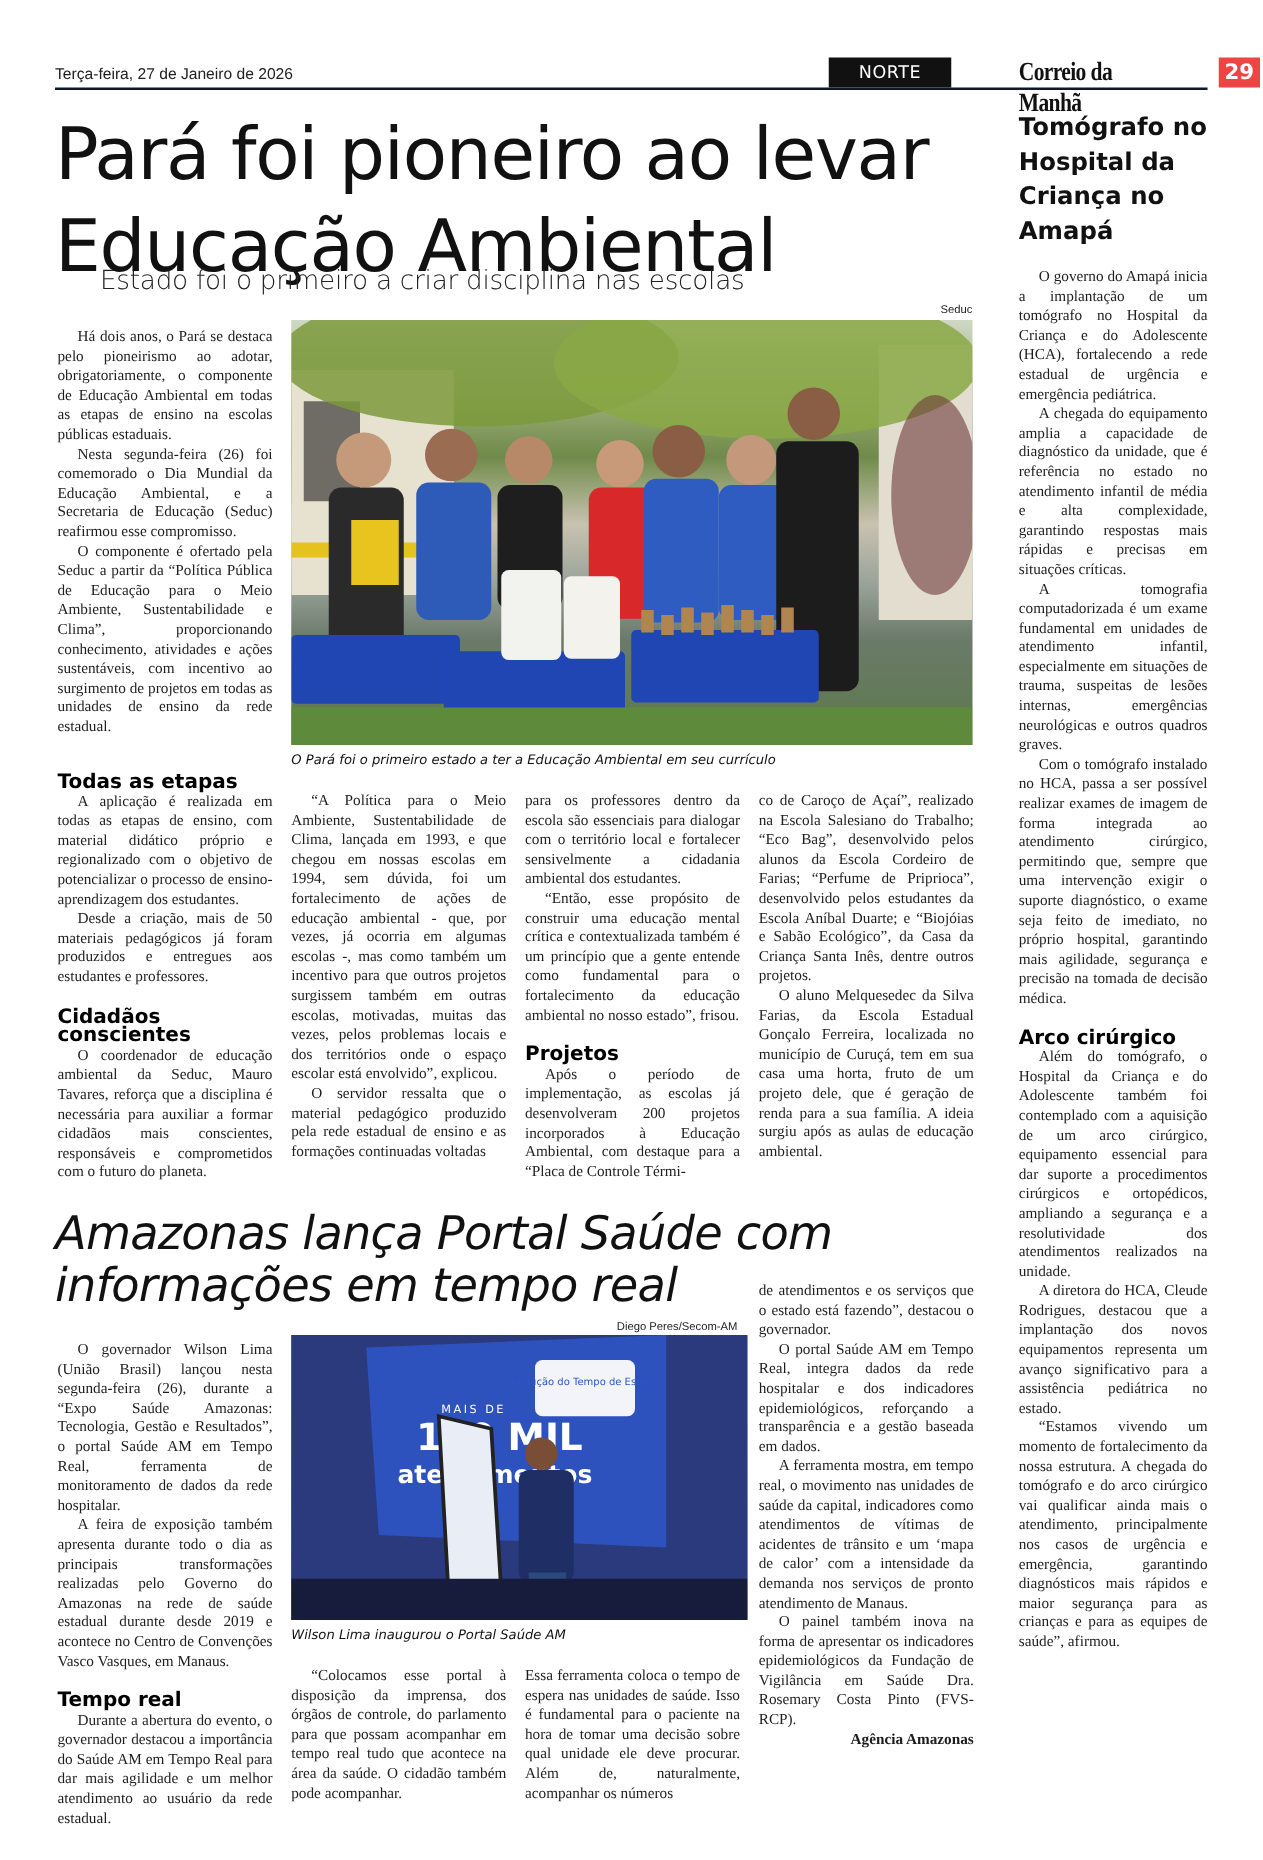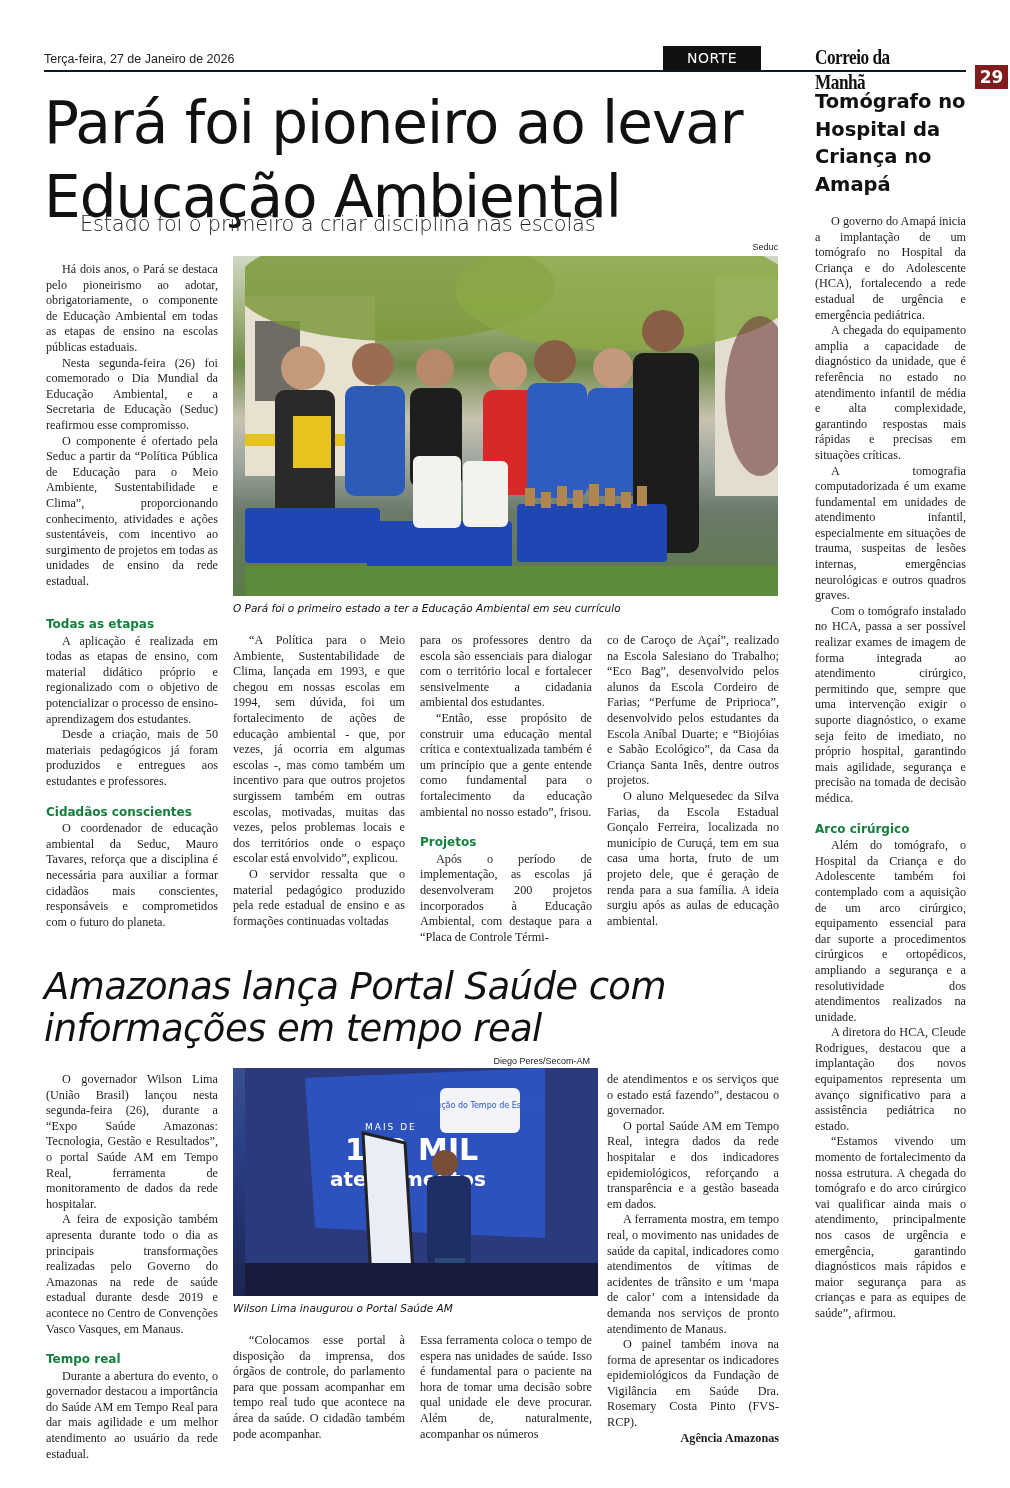--- a/index.html
+++ b/index.html
@@ -6,42 +6,42 @@
   html, body { width: 1010px; height: 1488px; background: #ffffff; overflow: hidden; }
   body { position: relative; font-family: "Liberation Serif", serif; color: #1a1a1a; }
 
   
   .masthead { position: absolute; left: 44px; top: 44px; width: 922px; height: 28px; border-bottom: 2px solid #0f172a; }
   .mh-date { position: absolute; left: 0; top: 8px; font-family: "Liberation Sans", sans-serif; font-size: 12.5px; color: #222; }
   .mh-section { position: absolute; left: 619px; top: 2px; width: 98px; height: 24px; background: #111; color: #fff;
     font-family: "DejaVu Sans", sans-serif; font-size: 14px; text-align: center; line-height: 24px; letter-spacing: 0.5px; }
   .mh-paper { position: absolute; left: 771px; top: 1px; font-family: "Liberation Serif", serif; font-weight: bold;
     font-size: 21px; letter-spacing: -0.6px; transform: scaleX(0.82); transform-origin: left; color: #111; }
-  .mh-page { position: absolute; left: 931px; top: 2px; width: 33px; height: 24px; background: #7f1d1d; color: #fff;
-    font-family: "DejaVu Sans", sans-serif; font-weight: bold; font-size: 17px; text-align: center; line-height: 24px; margin-top: 19px; }
+  .mh-page { position: absolute; left: 931px; top: 2px; width: 33px; height: 24px; background: #ef4444; color: #fff;
+    font-family: "DejaVu Sans", sans-serif; font-weight: bold; font-size: 17px; text-align: center; line-height: 24px; }
 
   
   .headline { position: absolute; font-family: "DejaVu Sans", sans-serif; color: #111; letter-spacing: -1px; }
   .h1 { left: 44px; top: 86px; width: 740px; font-size: 58px; font-weight: 500; line-height: 74px; }
   .h1-sub { position: absolute; left: 46px; top: 212px; font-family: "DejaVu Sans", sans-serif; font-weight: 300;
     font-size: 21px; color: #222; letter-spacing: -0.2px; margin-left: 34px; }
   .h2 { left: 44px; top: 966px; width: 740px; font-size: 37px; font-weight: 300; line-height: 42px; letter-spacing: -0.6px; font-style: italic; }
   .side-title { position: absolute; left: 815px; top: 88px; width: 160px; font-family: "DejaVu Sans", sans-serif;
     font-size: 19.5px; line-height: 27.5px; color: #111; }
 
   
   .col { position: absolute; font-size: 12.2px; line-height: 15.6px; text-align: justify; hyphens: manual; color: #1d1d1d; }
   .col p { text-indent: 16px; }
-  .col h4 { font-family: "DejaVu Sans", sans-serif; font-weight: bold; font-size: 12px; text-indent: 0; margin-top: 15px; margin-bottom: 1px; color: #15803d; }
+  .col h4 { font-family: "DejaVu Sans", sans-serif; font-weight: bold; font-size: 16px; text-indent: 0; margin-top: 15px; margin-bottom: 1px; color: #000000; }
   .col .signature { text-align: right; font-weight: bold; text-indent: 0; }
 
   
   .credit { position: absolute; font-family: "Liberation Sans", sans-serif; font-size: 9px; color: #222; text-align: right; }
   .caption { position: absolute; font-family: "DejaVu Sans", sans-serif; font-style: italic; font-size: 10.5px; color: #111; }
-  .photo { position: absolute; overflow: hidden; padding-left: 12px; }
+  .photo { position: absolute; overflow: hidden; }
 
   .photo-pa { left: 233px; top: 256px; width: 545px; height: 340px;
     background: linear-gradient(180deg, #cfd8c4 0%, #9fb07a 18%, #6f8a4a 32%, #c8c2b0 48%, #9aa39a 62%, #6b7a6a 75%, #5b7a48 100%); }
   .photo-am { left: 233px; top: 1068px; width: 365px; height: 228px;
     background: linear-gradient(180deg, #3a4f8f 0%, #2b3f86 35%, #243574 60%, #1d2550 100%); }
 </style>
 </head>
 <body>
 
 <header class="masthead">
@@ -179,19 +179,19 @@
 </div>
 
 <div class="col" style="left:233px; top:1333px; width:172px;">
   <p>“Colocamos esse portal à disposição da imprensa, dos órgãos de controle, do parlamento para que possam acompanhar em tempo real tudo que acontece na área da saúde. O cidadão também pode acompanhar.</p>
 </div>
 
 <div class="col" style="left:420px; top:1333px; width:172px;">
   <p style="text-indent:0">Essa ferramenta coloca o tempo de espera nas unidades de saúde. Isso é fundamental para o paciente na hora de tomar uma decisão sobre qual unidade ele deve procurar. Além de, naturalmente, acompanhar os números</p>
 </div>
 
-<div class="col" style="left:607px; top:1072px; width:172px;">
+<div class="col" style="left:607px; top:1025px; width:172px;">
   <p style="text-indent:0">de atendimentos e os serviços que o estado está fazendo”, destacou o governador.</p>
   <p>O portal Saúde AM em Tempo Real, integra dados da rede hospitalar e dos indicadores epidemiológicos, reforçando a transparência e a gestão baseada em dados.</p>
   <p>A ferramenta mostra, em tempo real, o movimento nas unidades de saúde da capital, indicadores como atendimentos de vítimas de acidentes de trânsito e um ‘mapa de calor’ com a intensidade da demanda nos serviços de pronto atendimento de Manaus.</p>
   <p>O painel também inova na forma de apresentar os indicadores epidemiológicos da Fundação de Vigilância em Saúde Dra. Rosemary Costa Pinto (FVS-RCP).</p>
   <p class="signature">Agência Amazonas</p>
 </div>
 
 </body></html>

